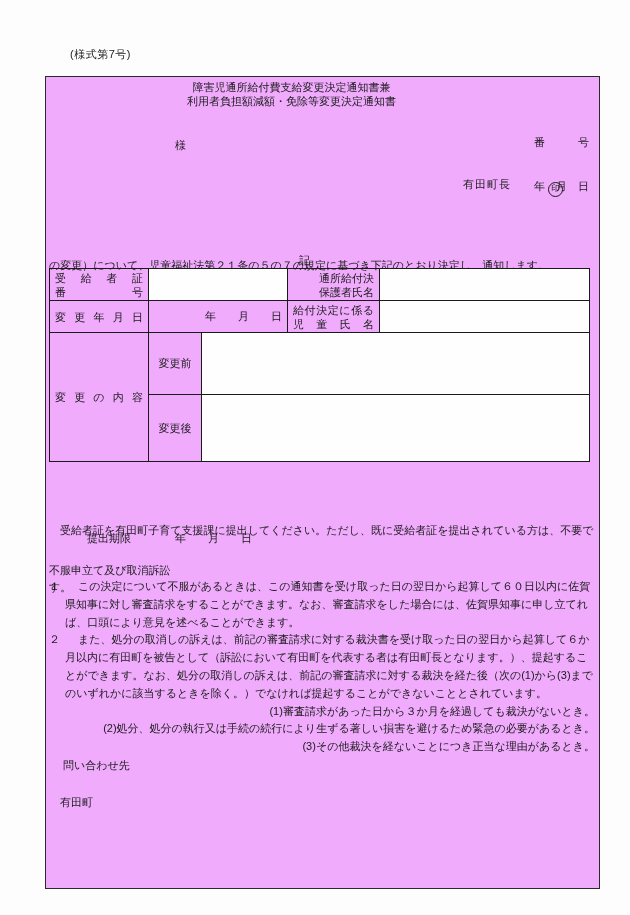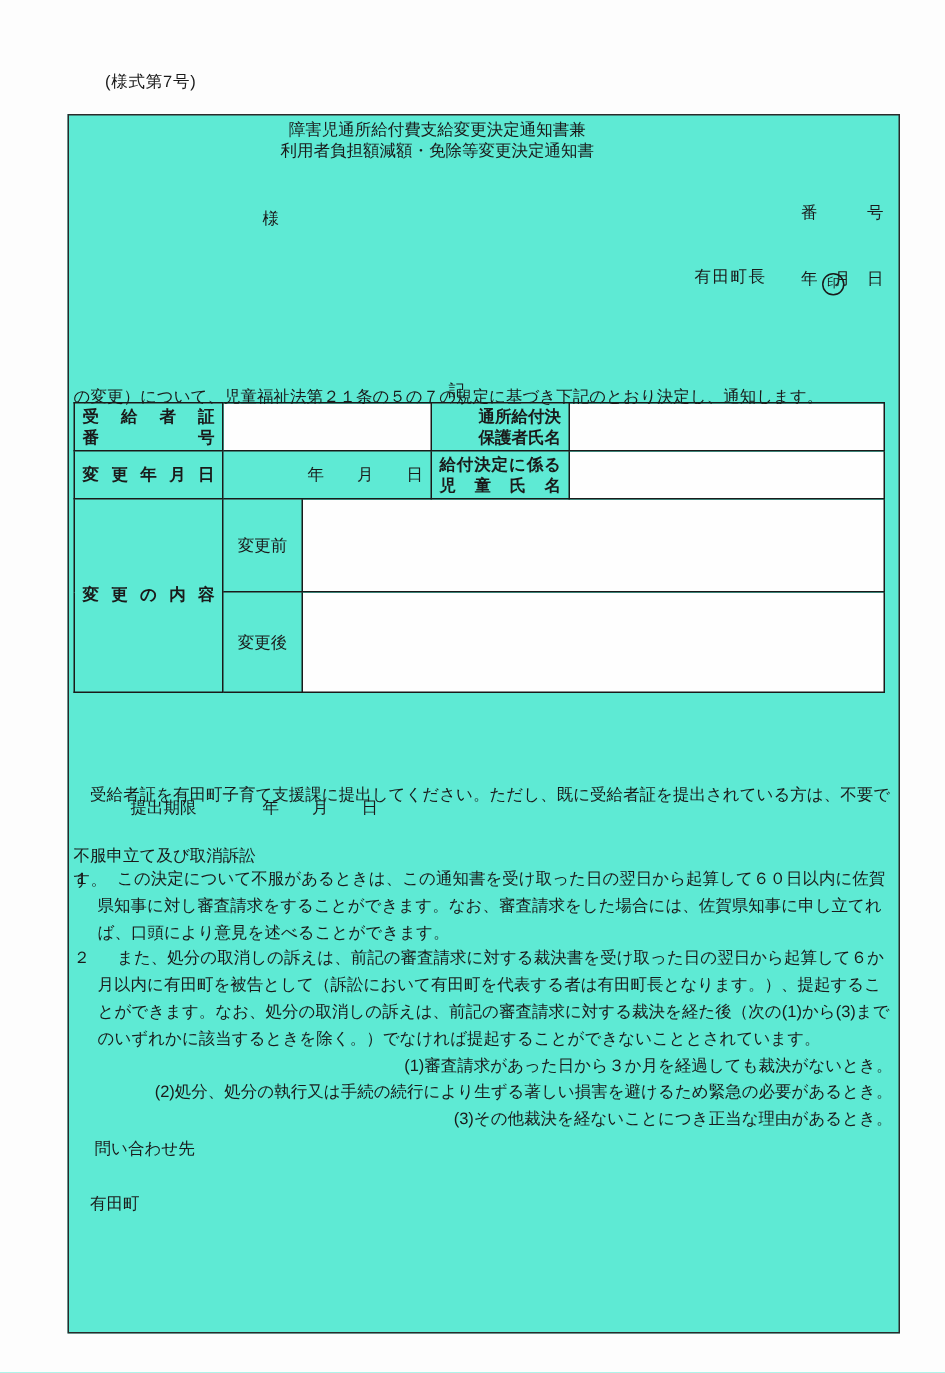--- a/index.html
+++ b/index.html
@@ -7,38 +7,38 @@
   body {
     position:relative;
     background:#fdfdfd;
     font-family:"Liberation Sans","DejaVu Sans",sans-serif;
     color:#1a1a1a;
     font-size:11px;
   }
   .form-label { position:absolute; left:45px; top:47px; font-size:11px; letter-spacing:0.5px;margin-left:25px; }
   .box {
     position:absolute; left:45px; top:76px; width:555px; height:813px;
-    border:1px solid #2a2a2a; background:#5eead4;
+    border:1px solid #2a2a2a; background:#f0abfc;
   }
   .title { position:absolute; left:0; width:100%; text-align:center; padding-right:62px; line-height:14px; }
   .title.l1 { top:3px; }
   .title.l2 { top:17px; }
   .hdr-right { position:absolute; top:29px; right:10px; text-align:center; line-height:14.5px; white-space:pre; }
   .sama { position:absolute; left:129px; top:61px; }
   .mayor { position:absolute; left:417px; top:100px; letter-spacing:1px; }
   .seal {
     display:inline-flex; align-items:center; justify-content:center;
     width:15px; height:15px; border:1px solid #1a1a1a; border-radius:50%;
     font-size:8.5px; letter-spacing:0; margin-left:37px; vertical-align:-3px;
   }
   .intro { position:absolute; left:3px; top:141px; width:547px; line-height:19px; white-space:pre-wrap; }
   .ki { position:absolute; left:0; top:176px; width:100%; text-align:center; padding-right:36px; }
   table.grid { position:absolute; left:3px; top:191px; width:540px; border-collapse:collapse; table-layout:fixed; }
   table.grid td { border:1px solid #1a1a1a; font-size:11px; vertical-align:middle; overflow:hidden; }
-  td.th { padding:1px 5px;font-weight:bold; }
+  td.th { padding:1px 5px; }
   .jl { text-align:justify; text-align-last:justify; line-height:14px; }
   .ctr { text-align:right; line-height:14px; }
   td.blank { background:#fefefe; }
   td.date-cell { text-align:right; padding-right:5px; white-space:pre; }
   td.sub-label { text-align:center; }
   .note { position:absolute; left:3px; top:406px; width:549px; line-height:19px; white-space:pre-wrap; }
   .deadline { position:absolute; left:41px; top:454px; white-space:pre; }
   .appeal-h { position:absolute; left:3px; top:486px; }
   .appeal-list { position:absolute; left:3px; top:501px; width:546px; line-height:17.8px; }
   .appeal-item { padding-left:16px; text-indent:-16px; }

